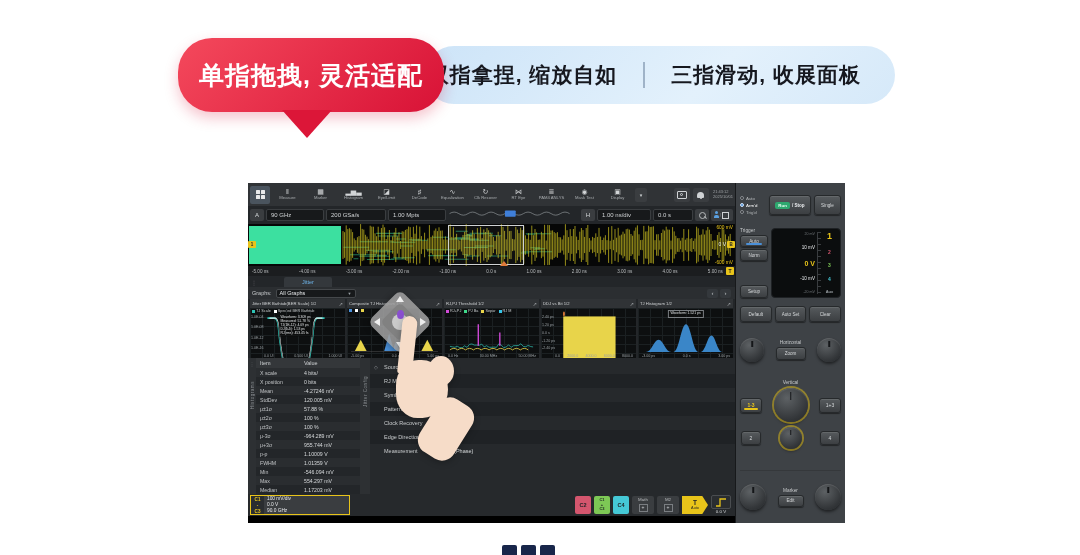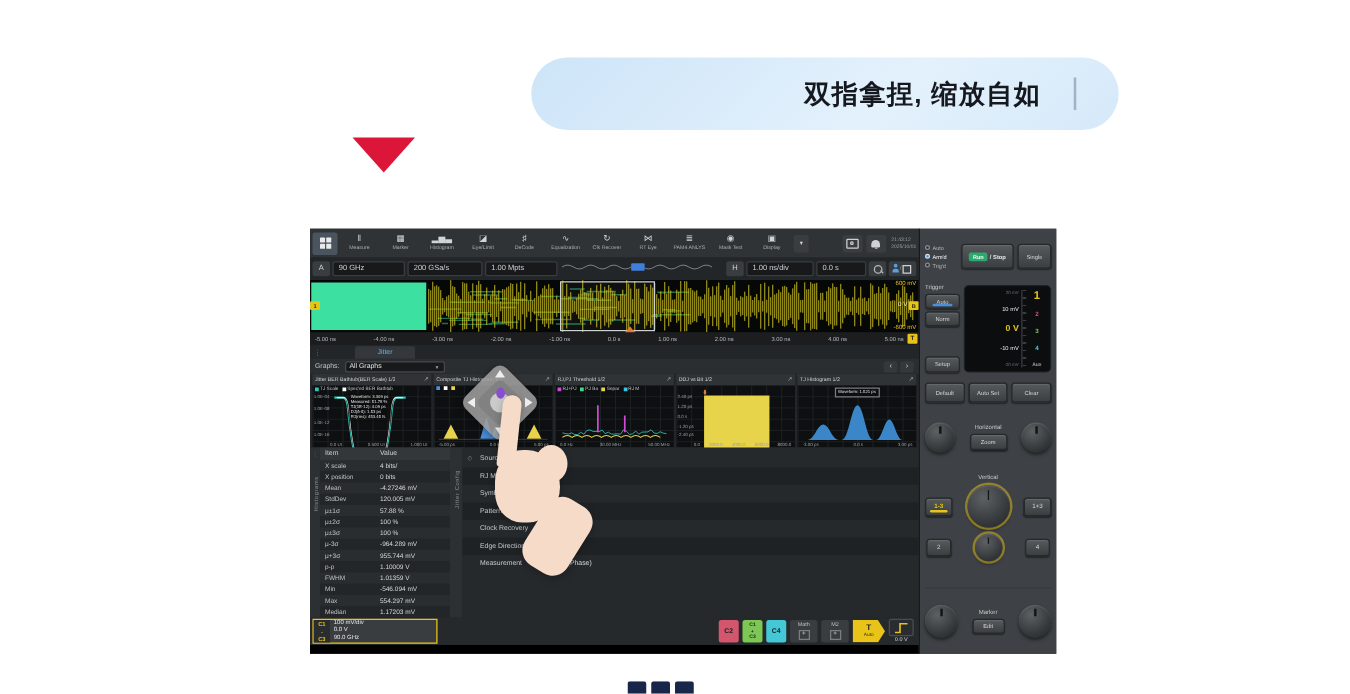--- a/index.html
+++ b/index.html
@@ -205,20 +205,24 @@
   .cropped i{width:15px;height:16px;background:#18264a;border-radius:2px;flex:none;}
 </style>
 </head>
 <body>
 
 <div class="page">
 
   <div class="banner-blue">
     <span class="btxt">双指拿捏, 缩放自如</span>
     <span class="bdiv"></span>
+    <span class="btxt">三指滑动, 收展面板</span>
+  </div>
+  <div class="banner-red">
+    <span class="rtxt">单指拖拽, 灵活适配</span>
   </div>
   <div class="banner-tri"></div>
 
   <div class="scope">
     <div class="screen">
 
       <div class="toolbar">
         <div class="apps">
           <span class="grid4">
               <i></i>

